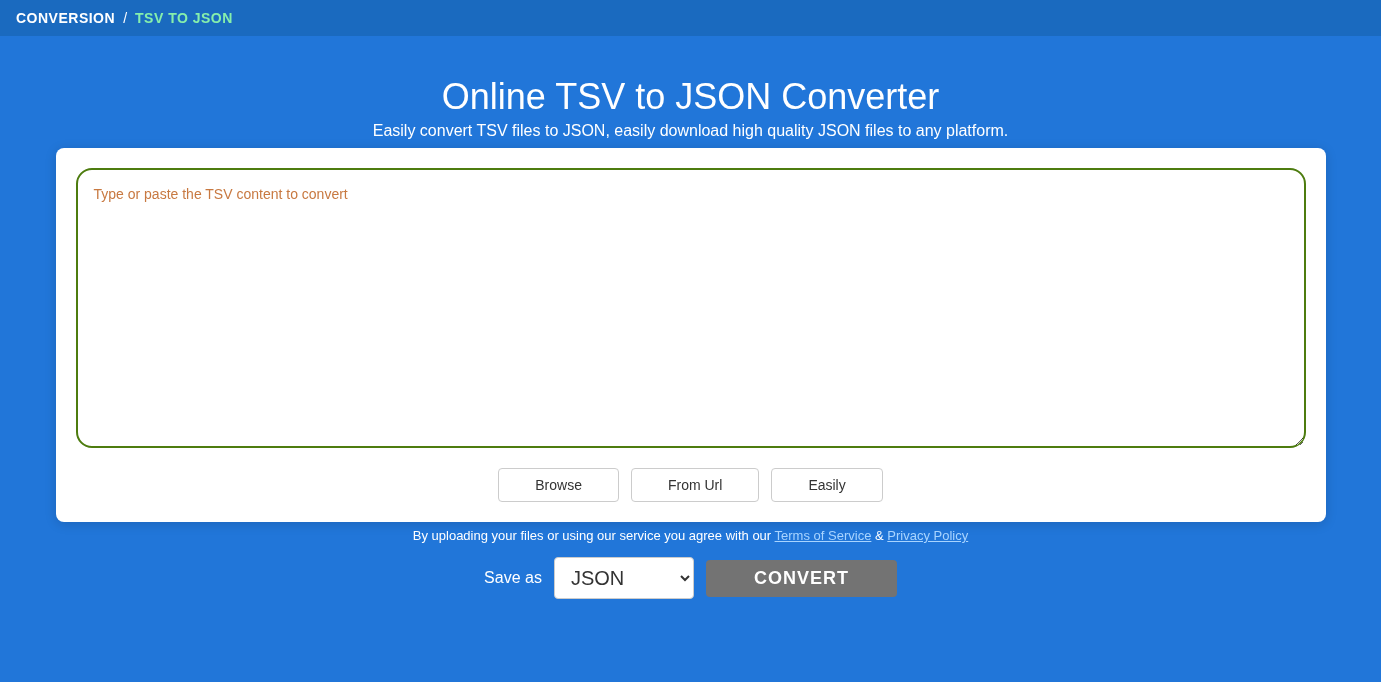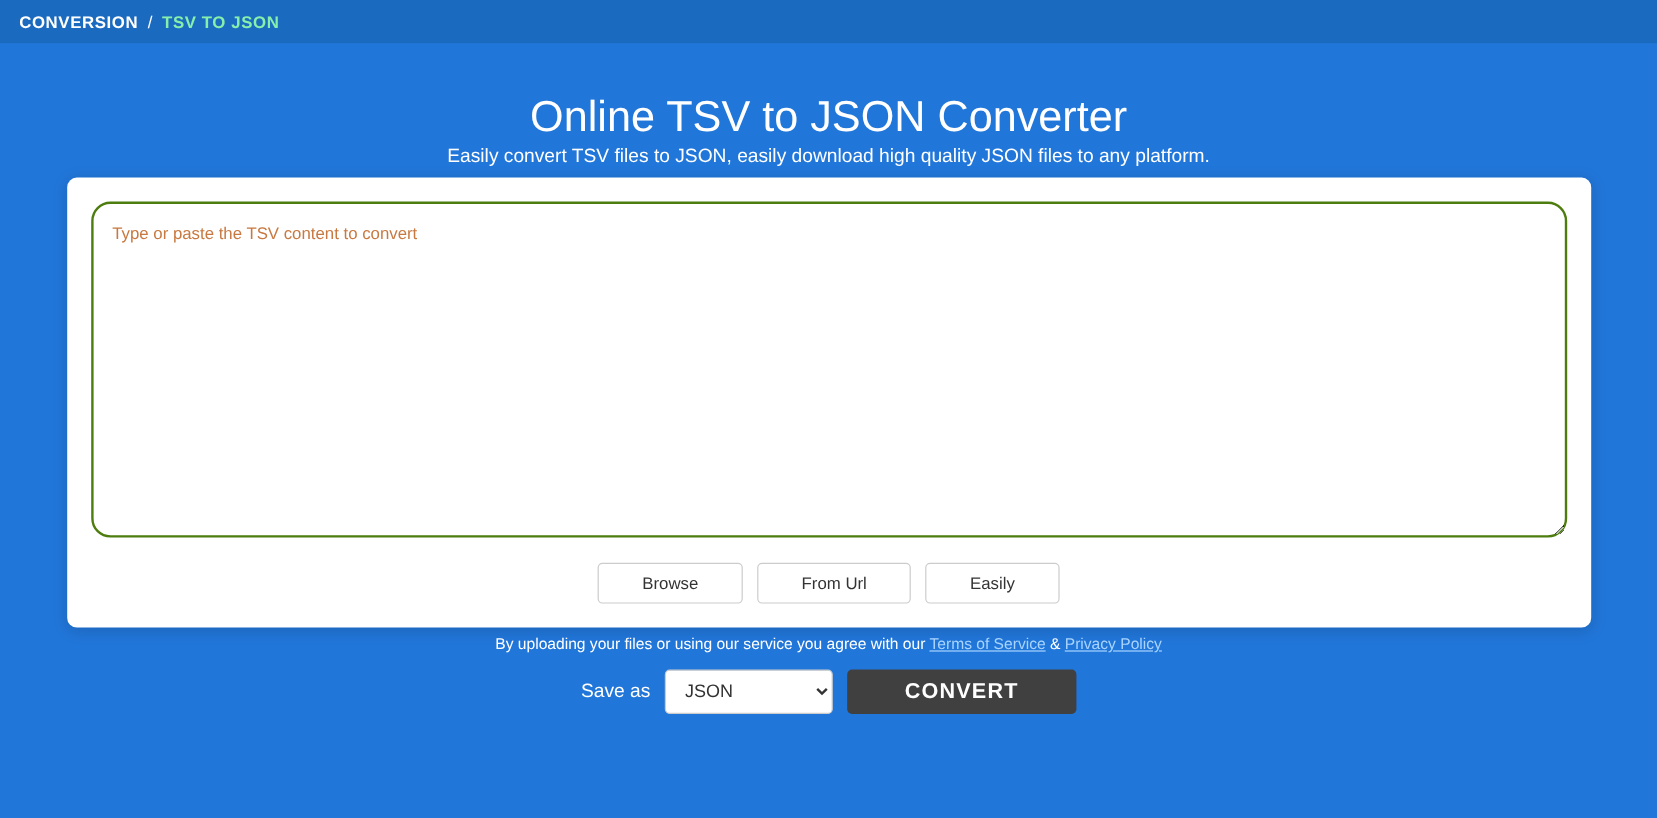--- a/index.html
+++ b/index.html
@@ -146,31 +146,31 @@
 
     .save-as-label {
       color: #ffffff;
       font-size: 16px;
     }
 
     .format-select {
       padding: 8px 12px;
       border: 1px solid #cccccc;
       border-radius: 4px;
-      font-size: 15px;
+      font-size: 20px;
       background: #ffffff;
       color: #333333;
       width: 140px;
       cursor: pointer;
       outline: none;
     }
 
     .convert-btn {
       padding: 8px 48px;
-      background: #404040;
+      background: #737373;
       color: #ffffff;
       font-size: 18px;
       font-weight: 700;
       letter-spacing: 1px;
       border: none;
       border-radius: 4px;
       cursor: pointer;
     }
   </style>
 </head>

